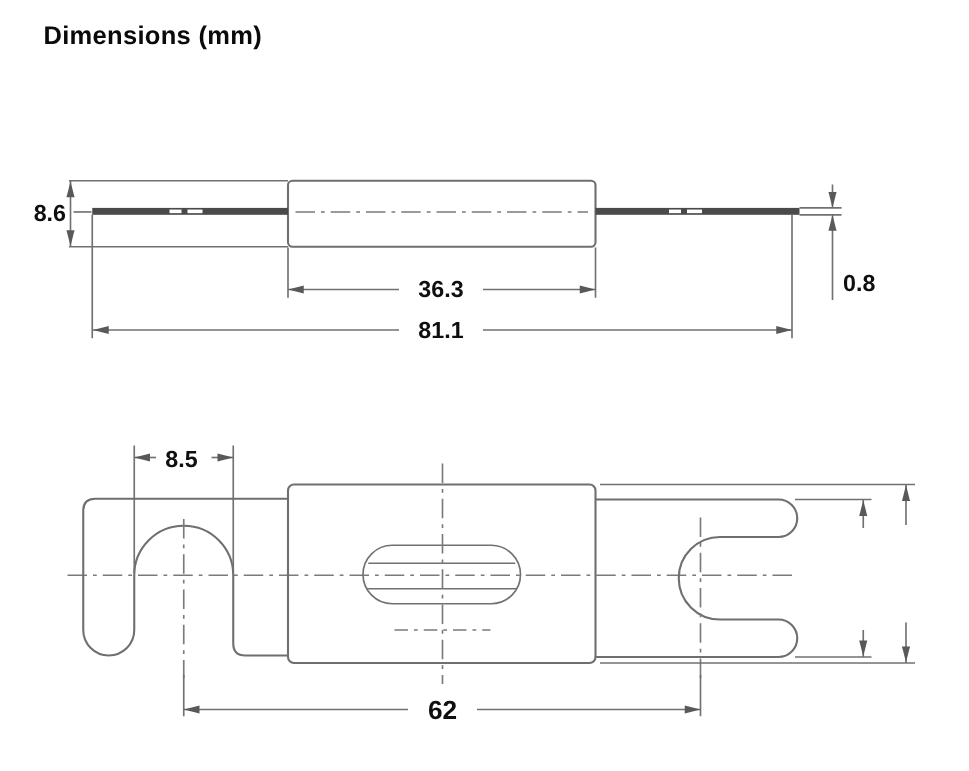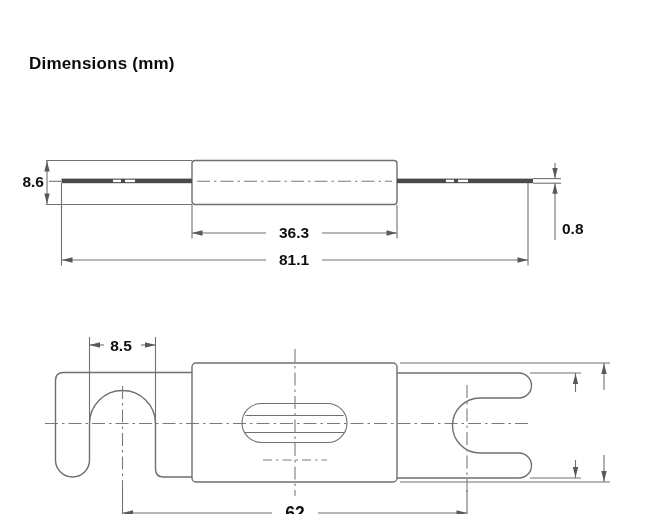--- a/index.html
+++ b/index.html
@@ -1,16 +1,16 @@
 <!DOCTYPE html>
 <html><head>
 <meta charset="utf-8">
 <style>
   html,body{margin:0;padding:0;background:#ffffff;width:646px;height:514px;overflow:hidden;}
-  #stage{position:relative;width:646px;height:370px;background:#ffffff;font-family:"Liberation Sans",sans-serif;margin-top:40px;}
+  #stage{position:relative;width:646px;height:370px;background:#ffffff;font-family:"Liberation Sans",sans-serif;}
   #title{position:absolute;left:29px;top:14px;font-size:17px;font-weight:bold;color:#0a0a0a;letter-spacing:.2px;}
   svg{position:absolute;left:0;top:0;}
   .ln{stroke:#6f6f6f;stroke-width:1.4;fill:none;stroke-linecap:butt;}
   .thin{stroke:#717171;stroke-width:1.1;fill:none;}
   .cl{stroke:#7a7a7a;stroke-width:1.1;fill:none;stroke-dasharray:13 4 2.5 4;}
   .clsm{stroke:#7a7a7a;stroke-width:1.1;fill:none;stroke-dasharray:9 4 2.5 4;}
   .arr{fill:#595959;stroke:none;}
   .blade{fill:#4a4a4a;stroke:none;}
   .gap{fill:#ffffff;stroke:none;}
   .dimtxt{font:bold 15.5px "Liberation Sans",sans-serif;fill:#0f0f0f;}

